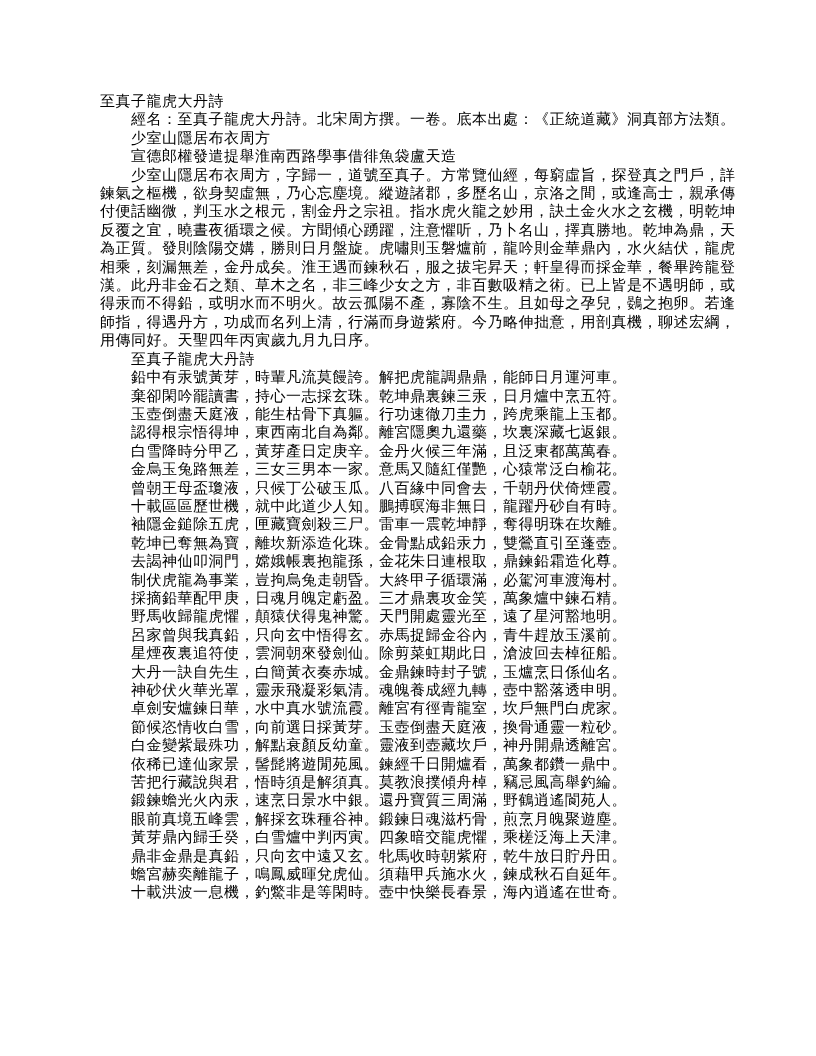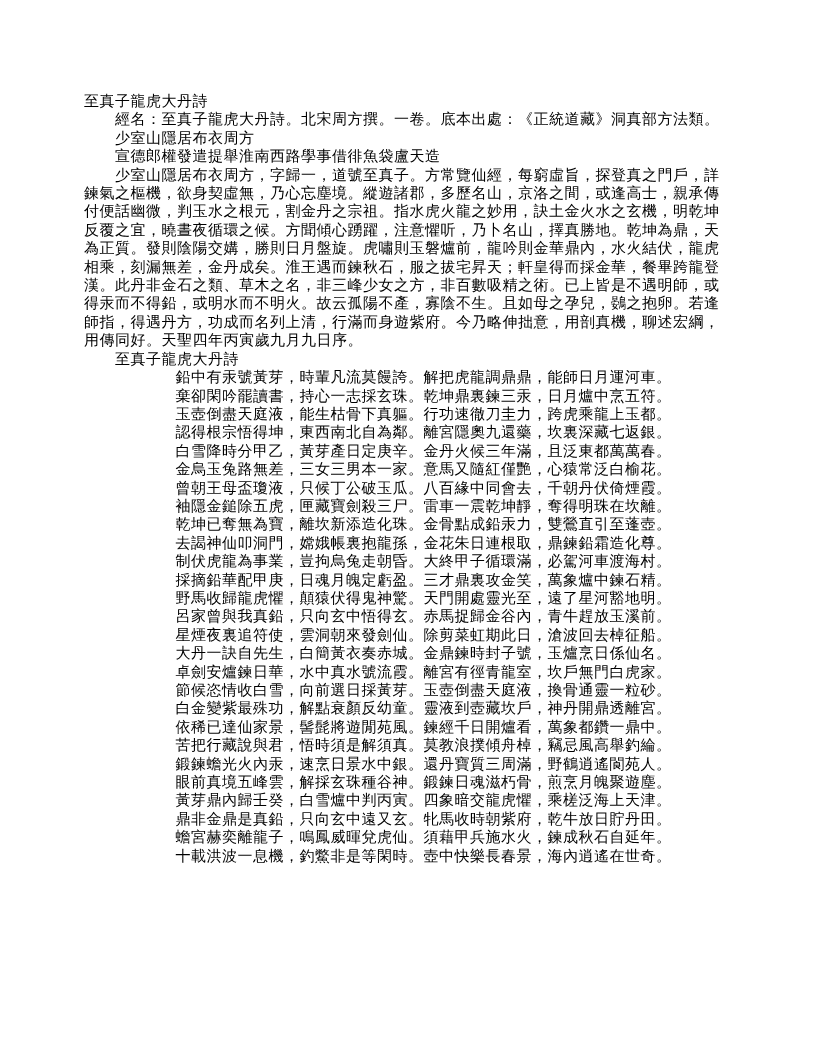--- a/index.html
+++ b/index.html
@@ -9,41 +9,40 @@
   }
   .page {
     position: relative;
     width: 816px;
     height: 1056px;
     background: #ffffff;
     overflow: hidden;
   }
   .text-block {
     position: absolute;
-    left: 84px;
+    left: 100px;
     top: 92px;
     width: 648px;
     color: #000000;
     font-family: "DejaVu Serif", "Liberation Serif", serif;
     font-size: 15px;
     line-height: 18.4px;
     letter-spacing: 0.5px;
   }
   .line {
     white-space: pre;
   }
   .indent {
     text-indent: 31px;
   }
   .preface .line:first-child {
     text-indent: 31px;
   }
   .poem .line {
     text-indent: 31px;
-    text-align: center;
   }
 </style>
 </head>
 <body>
 
 <div class="page">
   <div class="text-block">
 
     <div class="line">至真子龍虎大丹詩</div>
 
@@ -69,29 +68,31 @@
     <div class="line indent">至真子龍虎大丹詩</div>
 
     <div class="poem">
         <div class="line">鉛中有汞號黃芽，時輩凡流莫饅誇。解把虎龍調鼎鼎，能師日月運河車。</div>
         <div class="line">棄卻閑吟罷讀書，持心一志採玄珠。乾坤鼎裏鍊三汞，日月爐中烹五符。</div>
         <div class="line">玉壺倒盡天庭液，能生枯骨下真軀。行功速徹刀圭力，跨虎乘龍上玉都。</div>
         <div class="line">認得根宗悟得坤，東西南北自為鄰。離宮隱奧九還藥，坎裏深藏七返銀。</div>
         <div class="line">白雪降時分甲乙，黃芽產日定庚辛。金丹火候三年滿，且泛東都萬萬春。</div>
         <div class="line">金烏玉兔路無差，三女三男本一家。意馬又隨紅僅艷，心猿常泛白榆花。</div>
         <div class="line">曾朝王母盃瓊液，只候丁公破玉瓜。八百緣中同會去，千朝丹伏倚煙霞。</div>
+        <div class="line">十載區區歷世機，就中此道少人知。鵬搏暝海非無日，龍躍丹砂自有時。</div>
         <div class="line">袖隱金鎚除五虎，匣藏寶劍殺三尸。雷車一震乾坤靜，奪得明珠在坎離。</div>
         <div class="line">乾坤已奪無為寶，離坎新添造化珠。金骨點成鉛汞力，雙鶯直引至蓬壺。</div>
         <div class="line">去謁神仙叩洞門，嫦娥帳裏抱龍孫，金花朱日連根取，鼎鍊鉛霜造化尊。</div>
         <div class="line">制伏虎龍為事業，豈拘烏兔走朝昏。大終甲子循環滿，必駕河車渡海村。</div>
         <div class="line">採摘鉛華配甲庚，日魂月魄定虧盈。三才鼎裏攻金笑，萬象爐中鍊石精。</div>
         <div class="line">野馬收歸龍虎懼，顛猿伏得鬼神驚。天門開處靈光至，遠了星河豁地明。</div>
         <div class="line">呂家曾與我真鉛，只向玄中悟得玄。赤馬捉歸金谷內，青牛趕放玉溪前。</div>
         <div class="line">星煙夜裏追符使，雲洞朝來發劍仙。除剪菜虹期此日，滄波回去棹征船。</div>
         <div class="line">大丹一訣自先生，白簡黃衣奏赤城。金鼎鍊時封子號，玉爐烹日係仙名。</div>
+        <div class="line">神砂伏火華光罩，靈汞飛凝彩氣清。魂魄養成經九轉，壺中豁落透申明。</div>
         <div class="line">卓劍安爐鍊日華，水中真水號流霞。離宮有徑青龍室，坎戶無門白虎家。</div>
         <div class="line">節候恣情收白雪，向前選日採黃芽。玉壺倒盡天庭液，換骨通靈一粒砂。</div>
         <div class="line">白金變紫最殊功，解點衰顏反幼童。靈液到壺藏坎戶，神丹開鼎透離宮。</div>
         <div class="line">依稀已達仙家景，髻髭將遊閒苑風。鍊經千日開爐看，萬象都鑽一鼎中。</div>
         <div class="line">苦把行藏說與君，悟時須是解須真。莫教浪撲傾舟棹，竊忌風高舉釣綸。</div>
         <div class="line">鍛鍊蟾光火內汞，速烹日景水中銀。還丹寶質三周滿，野鶴逍遙閬苑人。</div>
         <div class="line">眼前真境五峰雲，解採玄珠種谷神。鍛鍊日魂滋朽骨，煎烹月魄聚遊塵。</div>
         <div class="line">黃芽鼎內歸壬癸，白雪爐中判丙寅。四象暗交龍虎懼，乘槎泛海上天津。</div>
         <div class="line">鼎非金鼎是真鉛，只向玄中遠又玄。牝馬收時朝紫府，乾牛放日貯丹田。</div>
         <div class="line">蟾宮赫奕離龍子，鳴鳳威暉兌虎仙。須藉甲兵施水火，鍊成秋石自延年。</div>

